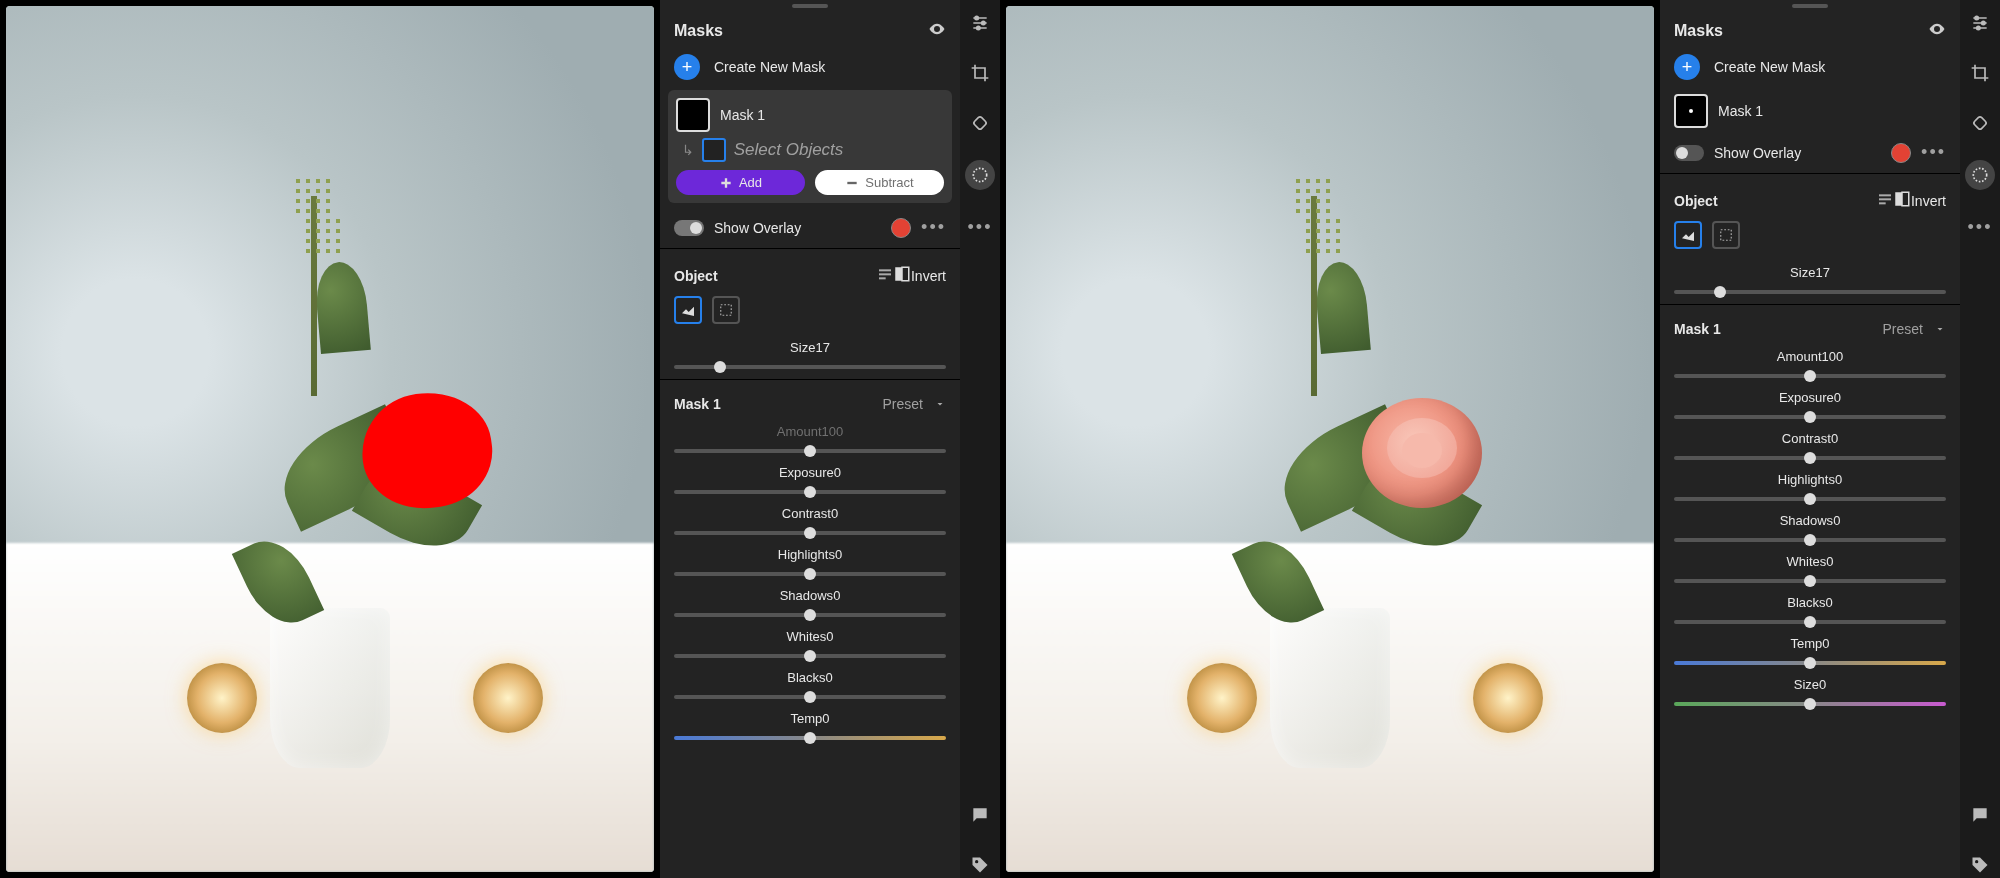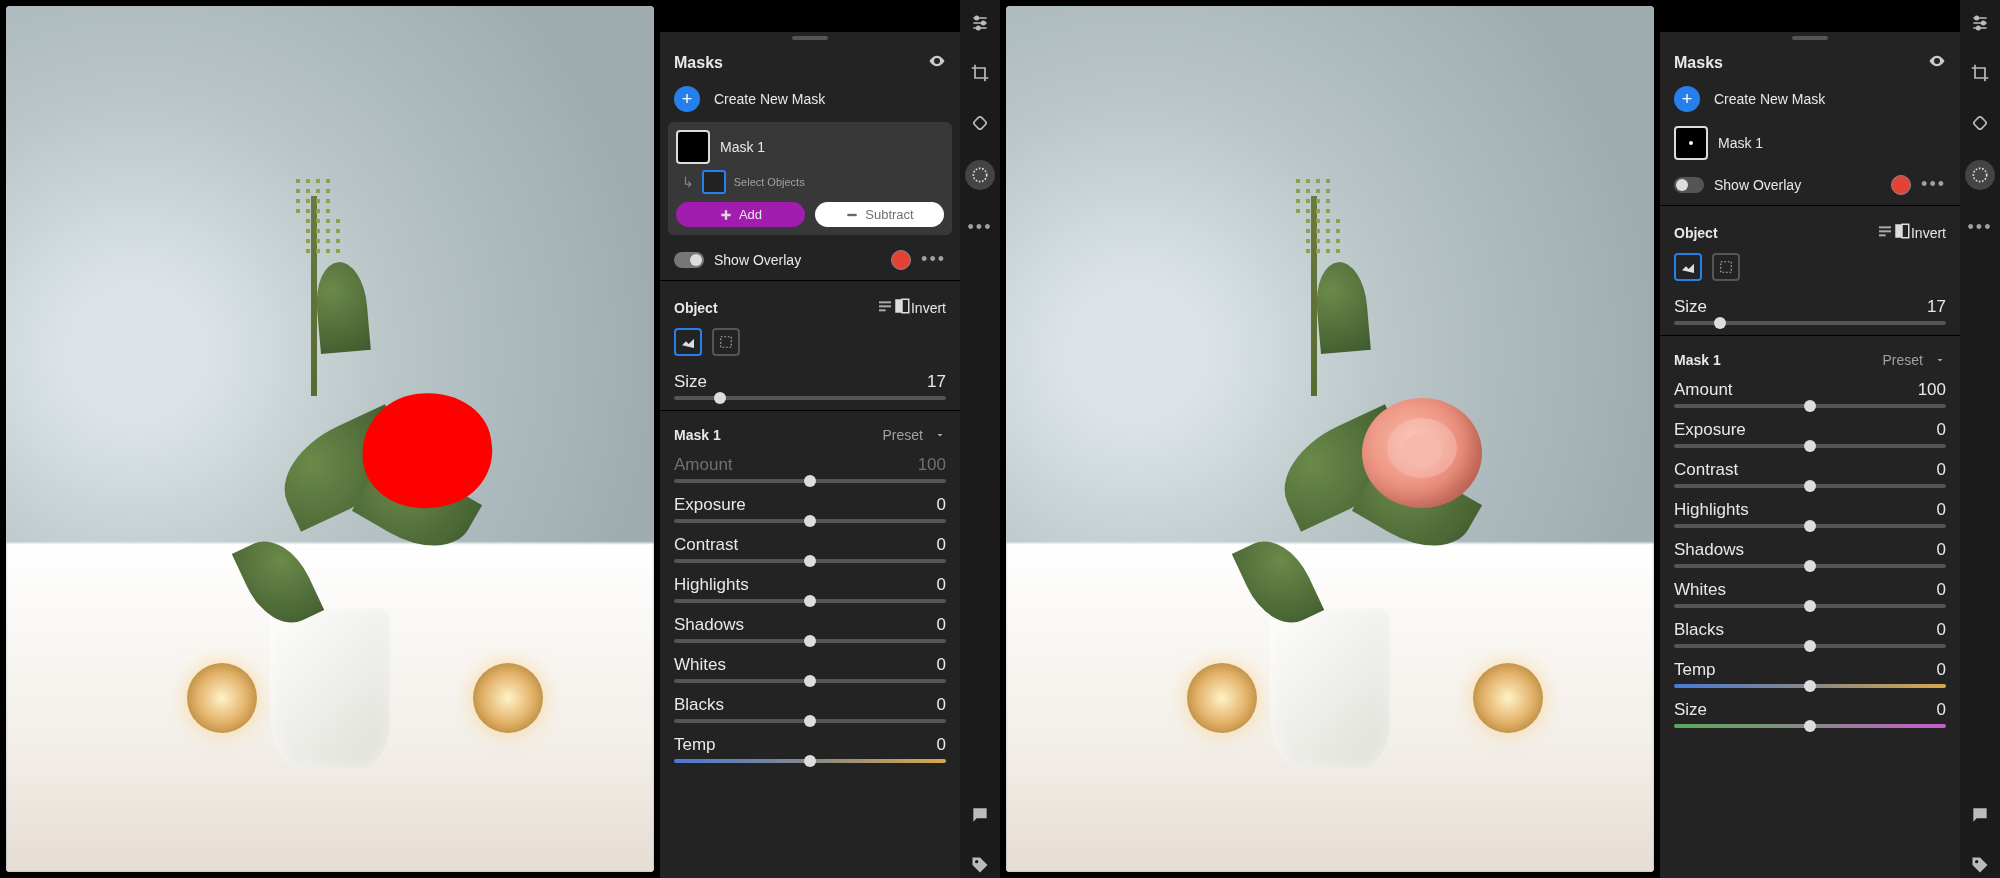--- a/index.html
+++ b/index.html
@@ -97,21 +97,20 @@
   }
   .c1 { left:28%;}
   .c2 { left:72%;}
 
   
   .panel {
     width:300px;
     background:var(--bg-panel);
     overflow:hidden;
     position:relative;
-    margin-top:32px;
   }
   .panel::-webkit-scrollbar { width:0; }
   .drag-handle { width:36px; height:4px; background:#555; border-radius:2px; margin:4px auto;}
   .section-header {
     display:flex; align-items:center; justify-content:space-between;
     padding:8px 14px;
     font-size:16px; font-weight:600;
   }
   .eye-icon svg, .more-icon svg { width:18px; height:18px; fill:#ccc; }
   .create-row { display:flex; align-items:center; gap:14px; padding:4px 14px 10px; }
@@ -126,25 +125,25 @@
     border-radius:6px; padding:8px;
   }
   .mask-row { display:flex; align-items:center; gap:10px; }
   .mask-thumb {
     width:34px; height:34px; border:2px solid #ddd; border-radius:4px;
     background:#000; display:flex; align-items:center; justify-content:center;
     font-size:10px; color:#fff;
   }
   .sub-row { display:flex; align-items:center; gap:8px; margin-top:6px; margin-left:6px;}
   .sub-thumb { width:24px; height:24px; border:2px solid var(--accent-blue); border-radius:3px; background:#222;}
-  .italic-dim { color:var(--text-dim); font-size:11px; }
+  .italic-dim { font-style:italic; color:var(--text-dim); font-size:17px; }
   .btn-row { display:flex; gap:10px; margin-top:8px; }
   .pill-btn {
     flex:1; text-align:center; padding:5px 0; border-radius:14px;
-    background:#a21caf; font-size:13px; cursor:pointer;
+    background:#6d28d9; font-size:13px; cursor:pointer;
     display:flex; align-items:center; justify-content:center; gap:6px;
   }
   .pill-btn.disabled { color:var(--text-dimmer); background:#ffffff;}
   .overlay-row {
     display:flex; align-items:center; gap:10px;
     padding:6px 14px; font-size:14px;
   }
   .toggle {
     width:30px; height:16px; border-radius:8px; background:#555; position:relative;
   }
@@ -154,21 +153,21 @@
     top:2px; left:2px;
   }
   .toggle.on .knob { left:16px; }
   .swatch { width:20px; height:20px; border-radius:50%; background:var(--accent-red); margin-left:auto; border:1px solid #888;}
   .dots { color:var(--text-dim); font-size:18px; letter-spacing:2px; cursor:pointer;}
   .divider { height:1px; background:#000; margin:4px 0;}
   .mask-preset { display:flex; align-items:center; justify-content:space-between; padding:12px 14px 6px;}
   .mask-preset .title { font-weight:600;}
   .preset-dd { color:var(--text-dim); display:flex; gap:11px; align-items:center; cursor:pointer;}
   .slider-row { padding:6px 14px;}
-  .slider-top { display:flex; justify-content:space-between; font-size:17px; padding-bottom:4px;}
+  .slider-top { display:flex; justify-content:center; font-size:13px; padding-bottom:10px;}
   .slider-top.dim { color:var(--text-dimmer);}
   .track { position:relative; height:4px; background:var(--slider-track); border-radius:2px;}
   .track.temp { background:linear-gradient(90deg,#4a7ad8,#888,#d8a84a);}
   .track.tint { background:linear-gradient(90deg,#5aa85a,#888,#c85ad0);}
   .thumb { position:absolute; top:50%; width:12px; height:12px; border-radius:50%; background:#ddd; transform:translate(-50%,-50%);}
   .obj-head { display:flex; align-items:center; justify-content:space-between; padding:12px 14px 6px;}
   .obj-head .right { display:flex; align-items:center; }
   .sq-btn {
     width:28px; height:28px; border:2px solid var(--accent-blue);
     border-radius:4px; display:flex; align-items:center; justify-content:center;

